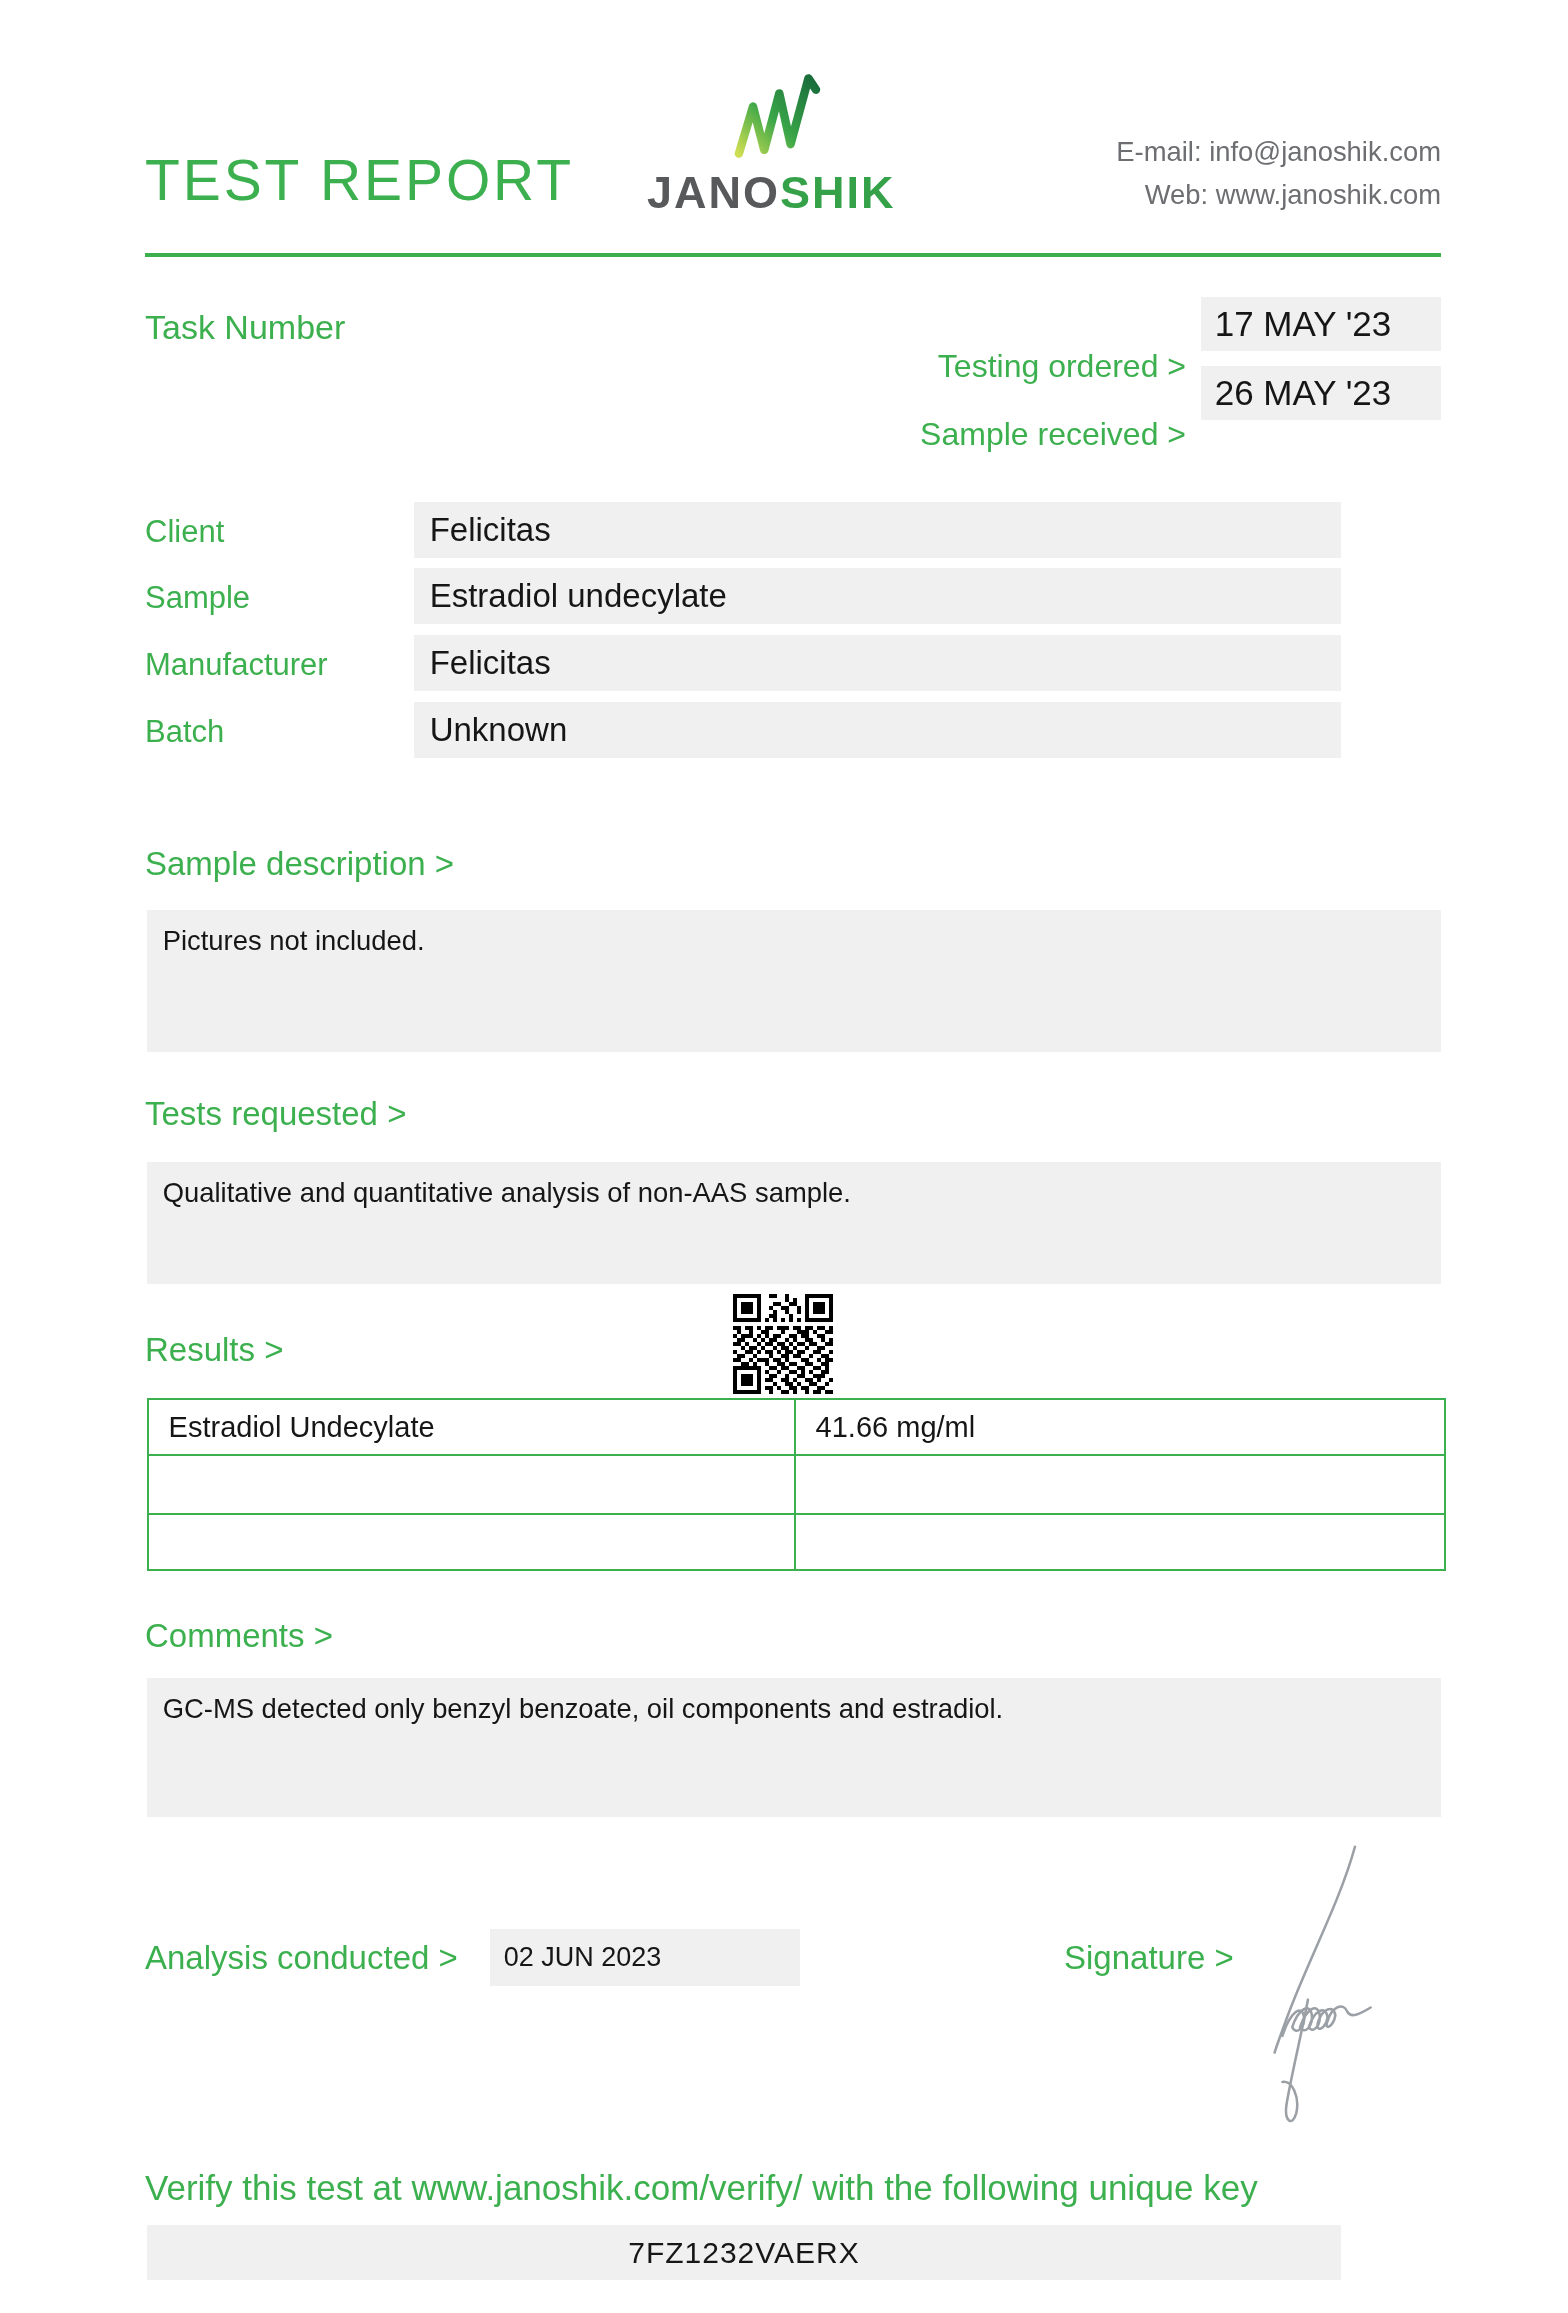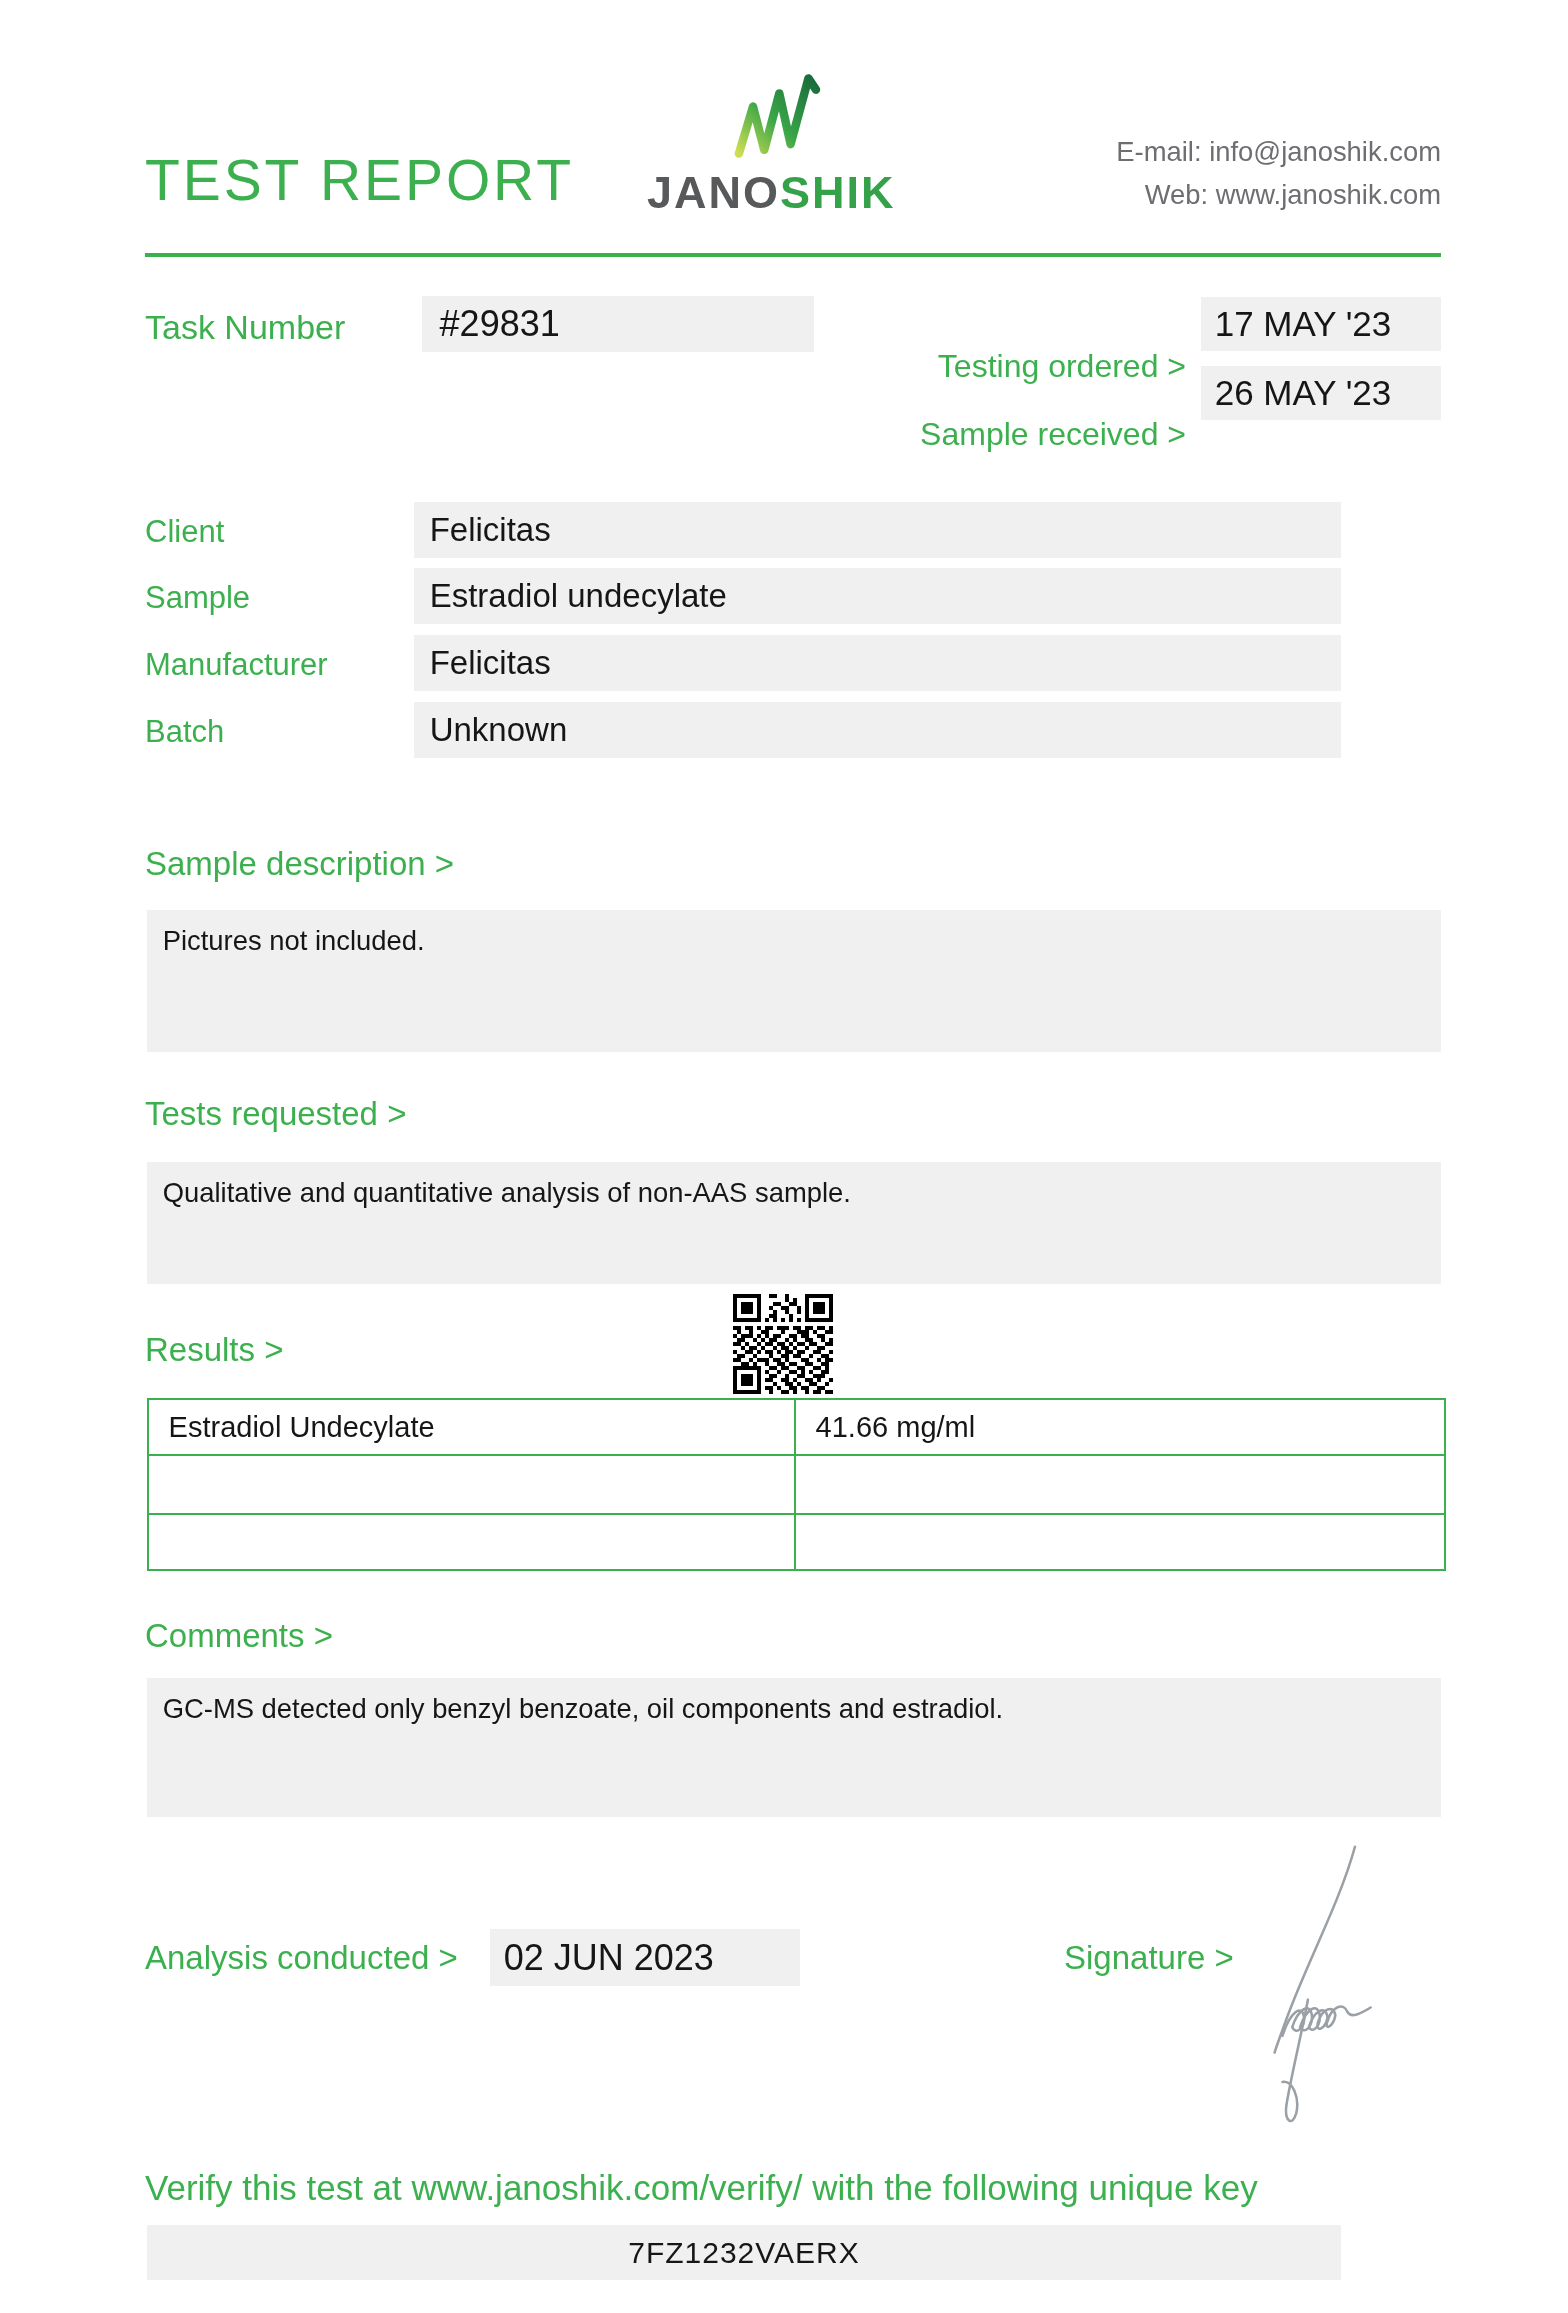--- a/index.html
+++ b/index.html
@@ -98,21 +98,21 @@
   .results-table .r2 { height: 59px; }
   .results-table .r3 { height: 56px; }
 
   
   .analysis-label {
     position: absolute; left: 145px; top: 1939px;
     font-size: 33px; color: #3cb04e; white-space: nowrap;
   }
   .analysis-box {
     position: absolute; left: 490px; top: 1929px; width: 310px; height: 57px;
-    font-size: 36px; line-height: 57px; padding-left: 13.7px; color: #161616;
+    font-size: 27px; line-height: 57px; padding-left: 13.7px; color: #161616;
     white-space: nowrap;
   }
   .signature-label {
     position: absolute; left: 1064px; top: 1939px;
     font-size: 33px; color: #3cb04e; white-space: nowrap;
   }
   .signature { position: absolute; left: 1253px; top: 1835px; }
 
   .verify-line {
     position: absolute; left: 145px; top: 2168px; width: 1298px;
@@ -148,21 +148,20 @@
   </div>
 
   <div class="contact">
     <div>E-mail: info@janoshik.com</div>
     <div>Web: www.janoshik.com</div>
   </div>
 
   <div class="rule"></div>
 
   <div class="task-label">Task Number</div>
-  <div class="task-box gray-box">#29831</div>
 
   <div class="date-label" style="top:308px">Testing ordered &gt;</div>
   <div class="date-box gray-box" style="top:297px">17 MAY '23</div>
 
   <div class="date-label" style="top:376px">Sample received &gt;</div>
   <div class="date-box gray-box" style="top:366px">26 MAY '23</div>
 
   <div class="field-label" style="top:514px">Client</div>
   <div class="field-box gray-box" style="top:502px">Felicitas</div>
 

